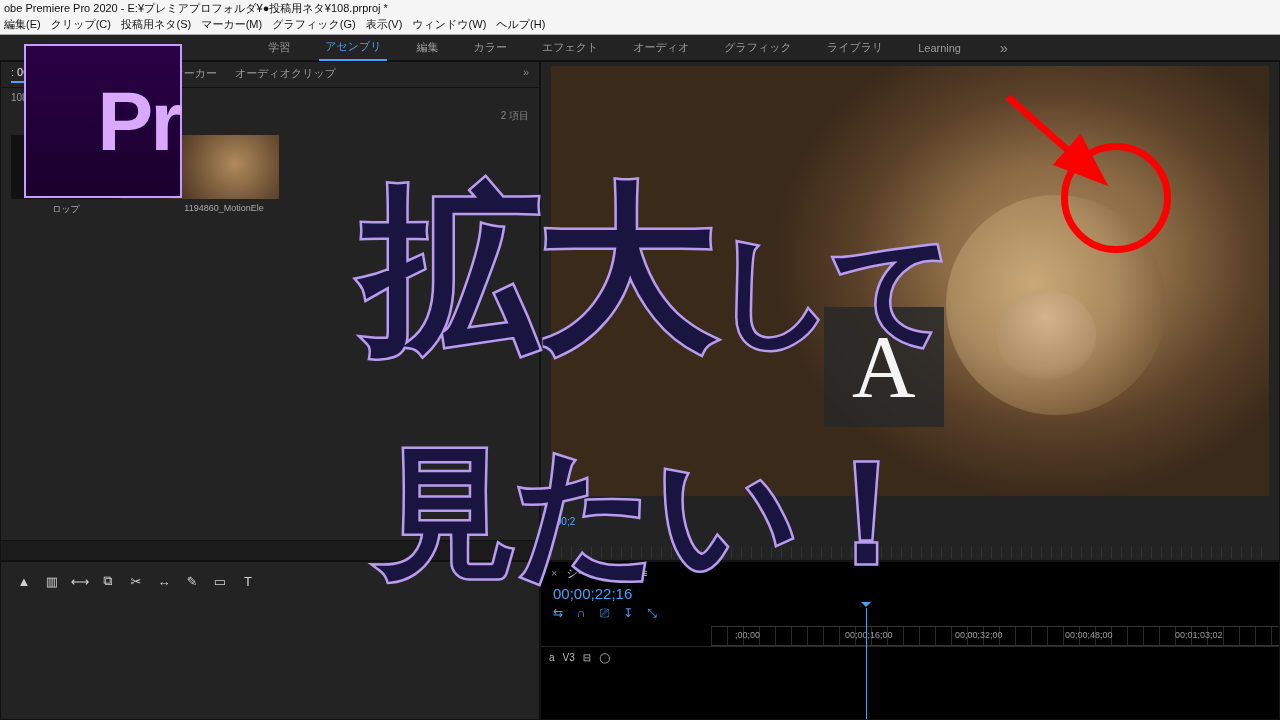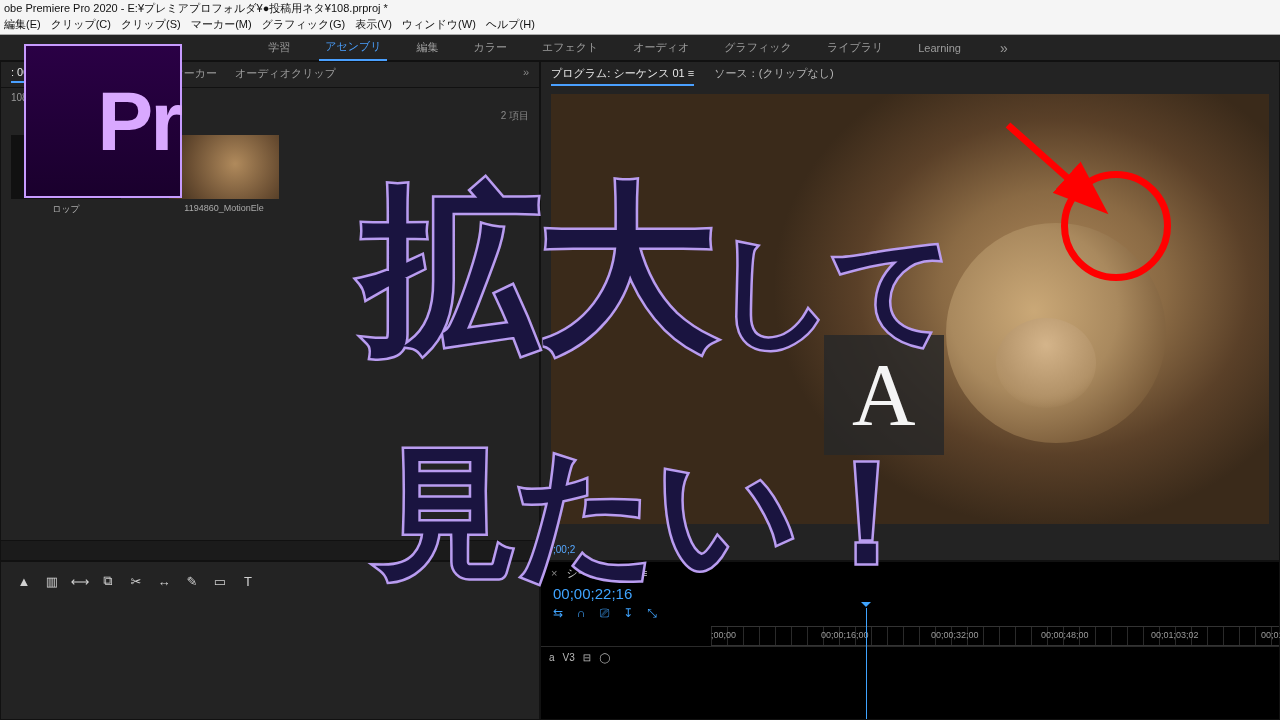--- a/index.html
+++ b/index.html
@@ -63,21 +63,21 @@
 .tools span{width:18px; height:18px; display:inline-flex; align-items:center; justify-content:center; color:#d0d0d0; font-size:13px; cursor:pointer;}
 
 
 .timeline{border:1px solid #111; background:#000000; position:relative;}
 .tl-tabs{padding:4px 10px; font-size:11px; color:#ccc;}
 .tl-tabs .x{margin-right:6px;color:#888;}
 .tl-time{font-size:15px; color:#3fa4ff; padding:0 12px 2px;}
 .tl-iconrow{display:flex; gap:14px; padding:2px 12px 6px; color:#3fa4ff; font-size:12px;}
 .tl-ruler{position:relative; height:20px; margin-left:170px; border-top:1px solid #333; border-bottom:1px solid #333;
   background:repeating-linear-gradient(90deg,#2a2a2a 0,#2a2a2a 1px,transparent 1px,transparent 16px);}
-.tl-ruler .tick-label{position:absolute; top:3px; font-size:9px; color:#9a9a9a;}
+.tl-ruler .tick-label{position:absolute; top:3px; font-size:9px; color:#9a9a9a;margin-left:24px;}
 .tl-track-hdr{ display:flex; align-items:center; gap:8px; height:22px; padding:0 8px; font-size:10px; color:#bbb; border-top:1px solid #2a2a2a;}
 .tl-playhead{position:absolute; top:46px; bottom:0; width:1px; background:#3fa4ff;}
 .tl-playhead::before{content:"";position:absolute;top:-6px;left:-5px;border:5px solid transparent;border-top-color:#3fa4ff;}
 
 
 .pr-logo{position:absolute; left:24px; top:44px; width:158px; height:154px;
   background:linear-gradient(#2a0045,#1a002d); border:2px solid #c79bff; display:flex;align-items:center;justify-content:flex-end;
   color:#d9a8ff; font-size:84px; font-weight:600; font-family:"Segoe UI",Arial; letter-spacing:-3px;}
 
 
@@ -90,21 +90,21 @@
 .bt2{ top:420px; font-size:140px; letter-spacing:-2px;}
 </style>
 </head>
 <body>
 
 <div class="titlebar">obe Premiere Pro 2020 - E:¥プレミアプロフォルダ¥●投稿用ネタ¥108.prproj *</div>
 
 <div class="menubar">
   <span>編集(E)</span>
   <span>クリップ(C)</span>
-  <span>クリップ(S)</span>
+  <span>投稿用ネタ(S)</span>
   <span>マーカー(M)</span>
   <span>グラフィック(G)</span>
   <span>表示(V)</span>
   <span>ウィンドウ(W)</span>
   <span>ヘルプ(H)</span>
 </div>
 
 <div class="workspaces">
   <span class="ws">学習</span>
   <span class="ws active">アセンブリ</span>
@@ -139,24 +139,20 @@
       </div>
       <div class="proj-thumb">
         <div class="th" style="background:radial-gradient(circle at 60% 45%,#b08a5c,#6a4e32 60%,#3a2a1a);"></div>
         <div class="lbl">1194860_MotionEle</div>
       </div>
     </div>
     <div class="proj-footer"></div>
   </div>
 
   <div class="panel">
-    <div class="program-head">
-      <span class="ph active">プログラム: シーケンス 01 ≡</span>
-      <span class="ph">ソース：(クリップなし)</span>
-    </div>
     <div class="monitor">
       <div class="lion"></div>
       <div class="a-badge">
           <span>A</span>
         </div>
       <div class="red-circle"></div>
       <svg class="red-arrow" width="120" height="110">
         <defs>
             <marker id="ah" markerWidth="10" markerHeight="10" refX="6" refY="3" orient="auto">
           <path d="M0,0 L0,6 L8,3 z" fill="#ff0000"></path>

